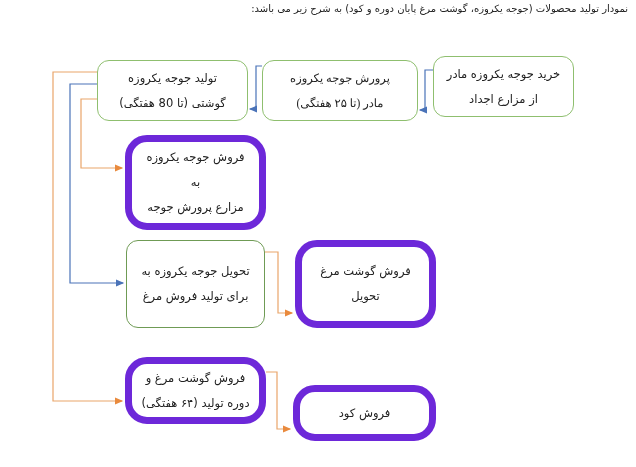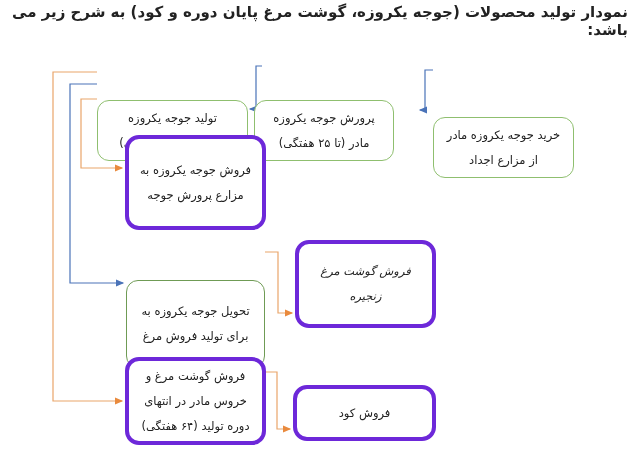--- a/index.html
+++ b/index.html
@@ -1,25 +1,25 @@
 <!DOCTYPE html>
 <html><head>
 <meta charset="utf-8">
 <style>
   html, body { margin:0; padding:0; background:#ffffff; }
   body { width:636px; height:467px; position:relative; overflow:hidden;
          font-family:"DejaVu Sans", sans-serif; color:#222; }
   .caption { position:absolute; top:3px; right:8px; width:620px; text-align:right;
-             direction:rtl; font-size:15px; color:#222;font-weight:bold; }
+             direction:rtl; font-size:10px; color:#222; }
   .box { position:absolute; box-sizing:border-box; display:flex; align-items:center;
          justify-content:center; text-align:center; direction:rtl; font-size:11.5px;
          line-height:25px; background:#fff; padding:0 8px; }
-  .green { border:1.3px solid #8fbf6f; border-radius:12px;margin-top:40px; }
+  .green { border:1.3px solid #8fbf6f; border-radius:12px; }
   .green.dark { border-color:#6f9b55; }
-  .orange { border:4px solid #6d28d9; border-radius:14px; }
+  .orange { border:7px solid #6d28d9; border-radius:22px; }
   .box span { display:block; }
   svg.wires { position:absolute; left:0; top:0; }
 </style>
 </head>
 <body>
 
 <div class="caption">نمودار تولید محصولات (جوجه یکروزه، گوشت مرغ پایان دوره و کود) به شرح زیر می باشد:</div>
 
 <svg class="wires" width="636" height="467">
   <defs>
@@ -39,28 +39,28 @@
 
   <polyline points="97,84 70,84 70,283 123,283" fill="none" stroke="#4a73b8" stroke-width="1.2" marker-end="url(#ab)"></polyline>
 
   <polyline points="97,72 53,72 53,401 122,401" fill="none" stroke="#e9a56a" stroke-width="1.2" marker-end="url(#ao)"></polyline>
 
   <polyline points="265,252 278,252 278,313 292,313" fill="none" stroke="#e9a56a" stroke-width="1.2" marker-end="url(#ao)"></polyline>
 
   <polyline points="266,372 277,372 277,429 290,429" fill="none" stroke="#e9a56a" stroke-width="1.2" marker-end="url(#ao)"></polyline>
 </svg>
 
-<div class="box green" style="left:433px; top:77px; width:141px; height:61px;">
+<div class="box green" style="left:433px; top:56px; width:141px; height:61px;">
   <div>
     <span>خرید جوجه یکروزه مادر</span>
     <span>از مزارع اجداد</span>
   </div>
 </div>
 
-<div class="box green" style="left:254px; top:60px; width:140px; height:61px;">
+<div class="box green" style="left:262px; top:60px; width:156px; height:61px;font-family:Liberation Serif, serif;">
   <div>
     <span>پرورش جوجه یکروزه</span>
     <span>مادر (تا ۲۵ هفتگی)</span>
   </div>
 </div>
 
 <div class="box green" style="left:97px; top:60px; width:151px; height:61px;">
   <div>
     <span>تولید جوجه یکروزه</span>
     <span>گوشتی (تا 80 هفتگی)</span>
@@ -74,31 +74,30 @@
   </div>
 </div>
 
 <div class="box green dark" style="left:126px; top:240px; width:139px; height:88px;justify-content:center;">
   <div>
     <span>تحویل جوجه یکروزه به</span>
     <span>برای تولید فروش مرغ</span>
   </div>
 </div>
 
-<div class="box orange" style="left:295px; top:240px; width:141px; height:88px;font-style:italic;">
+<div class="box orange" style="left:295px; top:240px; width:141px; height:88px;">
   <div>
     <span>فروش گوشت مرغ</span>
-    <span>زنجیره</span>
+    <span>تحویل</span>
   </div>
 </div>
 
-<div class="box orange" style="left:125px; top:357px; width:141px; height:88px;">
+<div class="box orange" style="left:125px; top:357px; width:141px; height:67px;">
   <div>
     <span>فروش گوشت مرغ و</span>
-    <span>خروس مادر در انتهای</span>
     <span>دوره تولید (۶۴ هفتگی)</span>
   </div>
 </div>
 
 <div class="box orange" style="left:293px; top:385px; width:143px; height:56px;">
   <div>
     <span>فروش کود</span>
   </div>
 </div>
 

